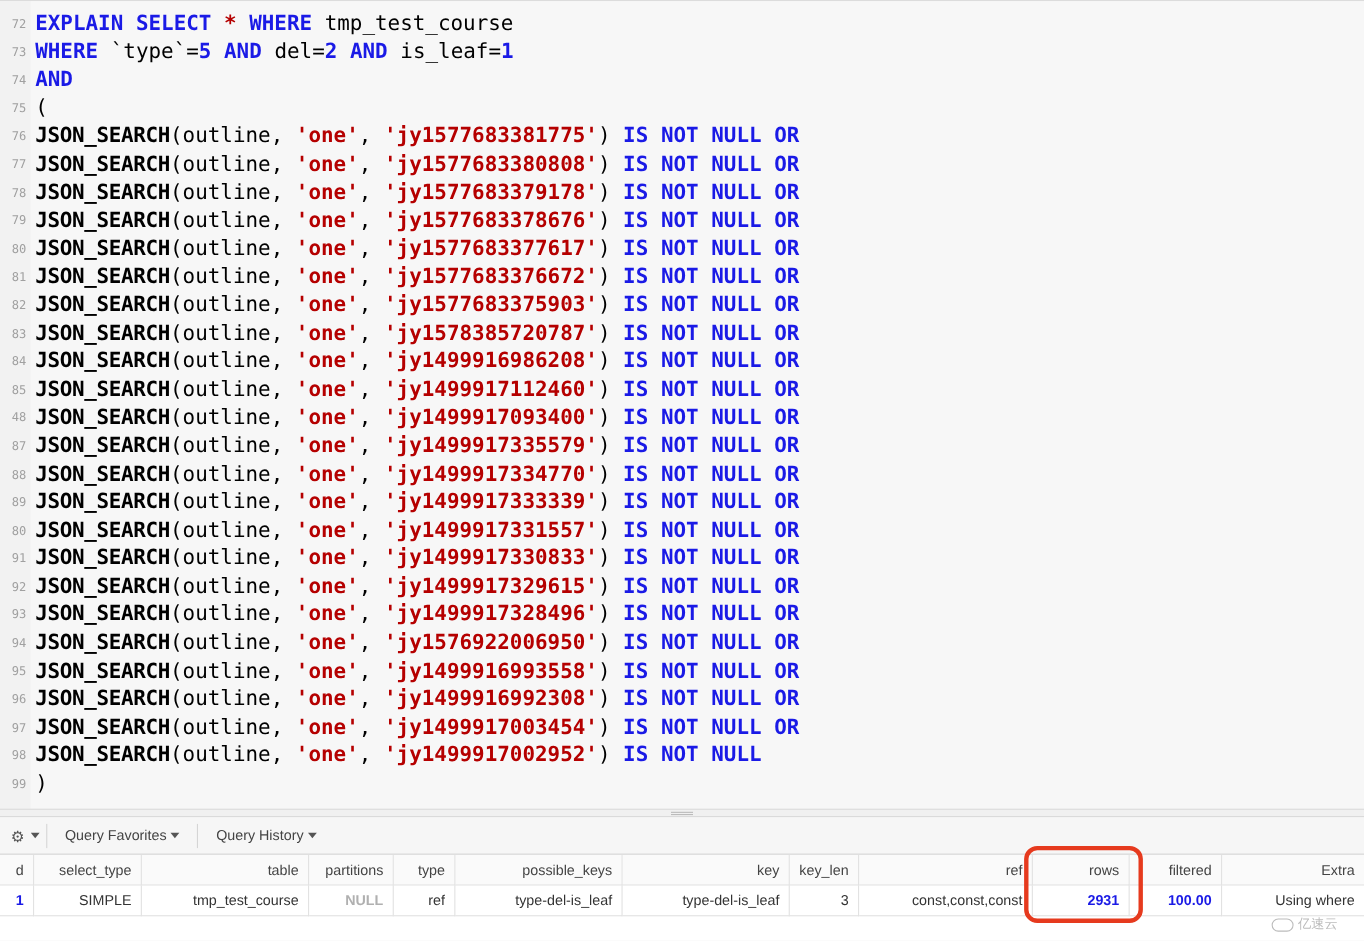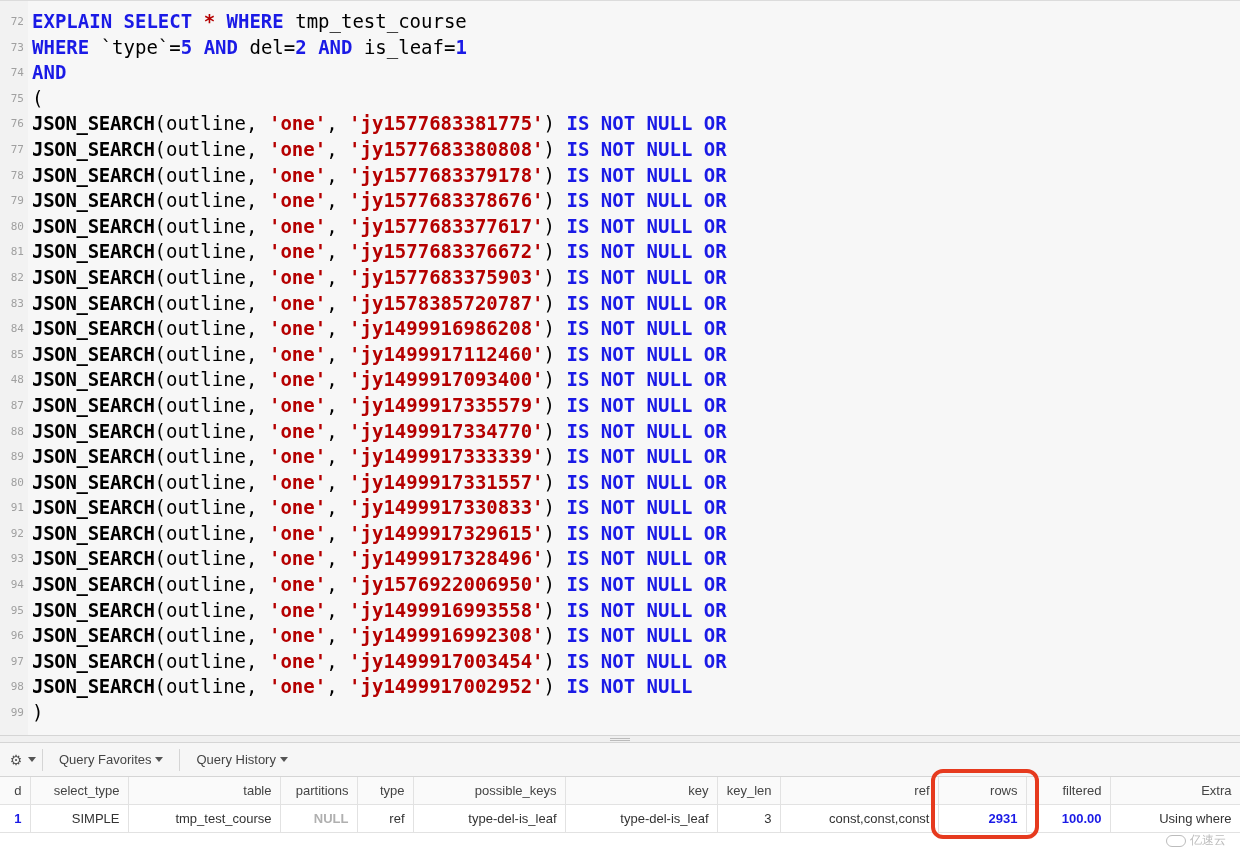--- a/index.html
+++ b/index.html
@@ -115,21 +115,21 @@
 
   .highlight-box {
     position: absolute;
     border: 4px solid #e63a1e;
     border-radius: 12px;
     pointer-events: none;
   }
 
   .watermark {
     position: absolute;
-    right: 14px;
+    right: 24px;
     bottom: 6px;
     font-family: Liberation Sans, sans-serif;
     font-size: 12px;
     color: #bcbcbc;
     display: flex;
     align-items: center;
     gap: 4px;
   }
   .watermark .cloud {
     width: 20px; height: 12px;

